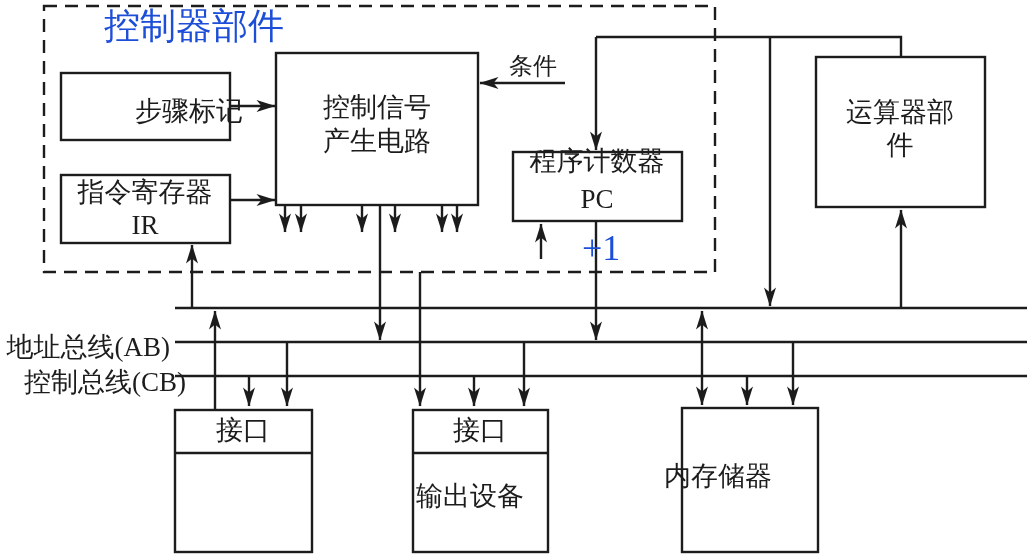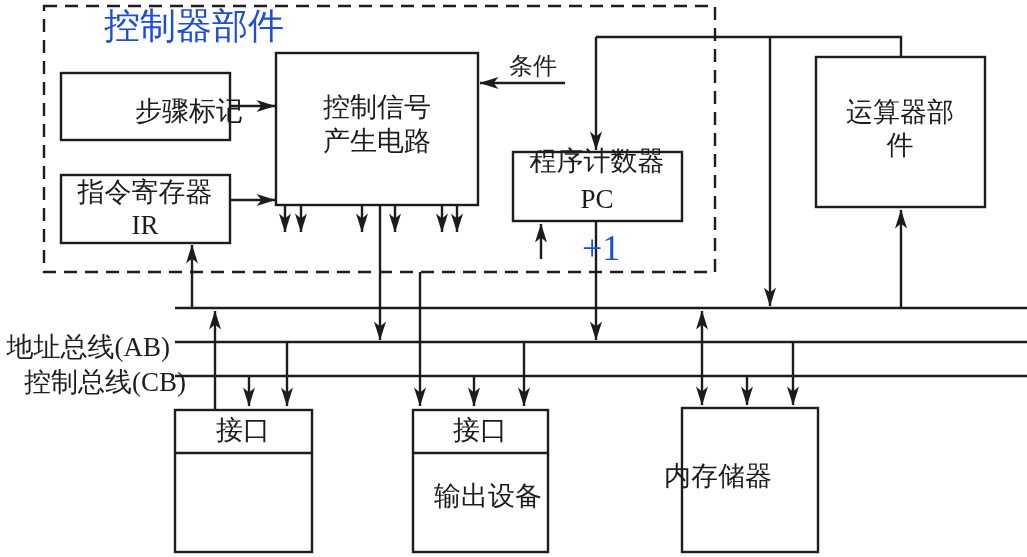--- a/index.html
+++ b/index.html
@@ -120,16 +120,16 @@
   <div class="lbl" style="left:597px;top:180px;line-height:38px;">程序计数器
 PC</div>
   <div class="lbl-left" style="left:546px;top:248px;">+1</div>
   <div class="lbl" style="left:900px;top:129px;">运算器部件</div>
 
   <div class="lbl-bus" style="top:347px;">地址总线(AB)</div>
   <div class="lbl-bus" style="top:382px;padding-left:16px;">控制总线(CB)</div>
 
   <div class="lbl" style="left:243px;top:430px;">接口</div>
   <div class="lbl" style="left:480px;top:430px;">接口</div>
-  <div class="lbl" style="left:488px;top:496px;text-align:right;">输出设备</div>
+  <div class="lbl" style="left:470px;top:496px;text-align:right;">输出设备</div>
   <div class="lbl" style="left:718px;top:476px;">内存储器</div>
 
 </div>
 
 </body></html>

